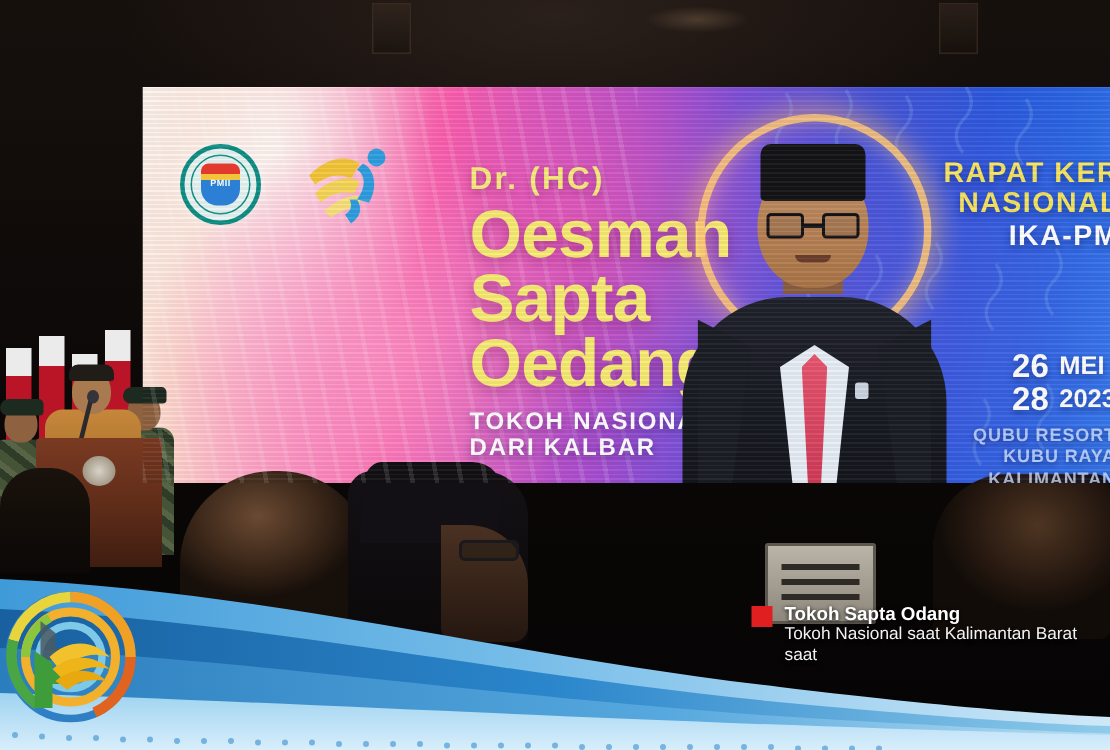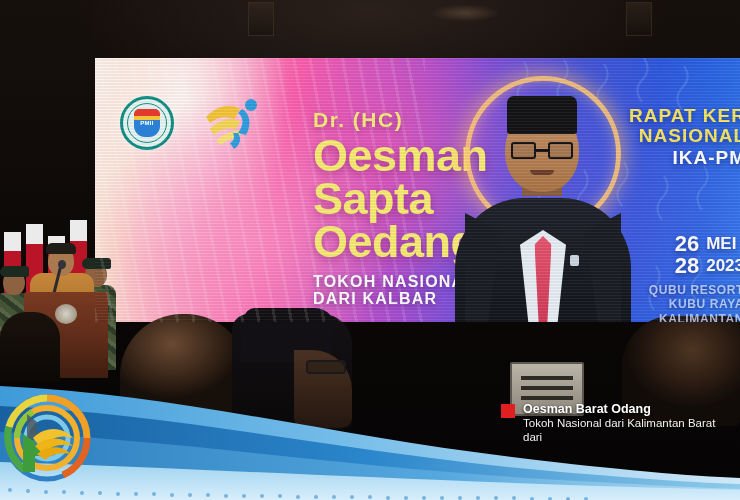--- a/index.html
+++ b/index.html
@@ -442,23 +442,23 @@
     <div class="peci-cap"></div>
     <div class="peci-face"></div>
     <div class="peci-glass"></div>
   </div>
   <div class="aud right"></div>
 
   <div class="caption">
     <div class="cap-row">
       <div class="cap-bullet"></div>
       <div>
-        <div class="cap-title">Oesman Barat Odang</div>
+        <div class="cap-title">Tokoh Sapta Odang</div>
         <div class="cap-sub">
-          <span>Tokoh Nasional dari Kalimantan Barat dari</span>
+          <span>Tokoh Nasional saat Kalimantan Barat saat</span>
         </div>
       </div>
     </div>
   </div>
 
   <div class="banner">
     <svg viewBox="0 0 740 120" preserveAspectRatio="none">
       <defs>
         <linearGradient id="g1" x1="0" y1="0" x2="1" y2="0">
           <stop offset="0" stop-color="#3f9ad8"></stop>

